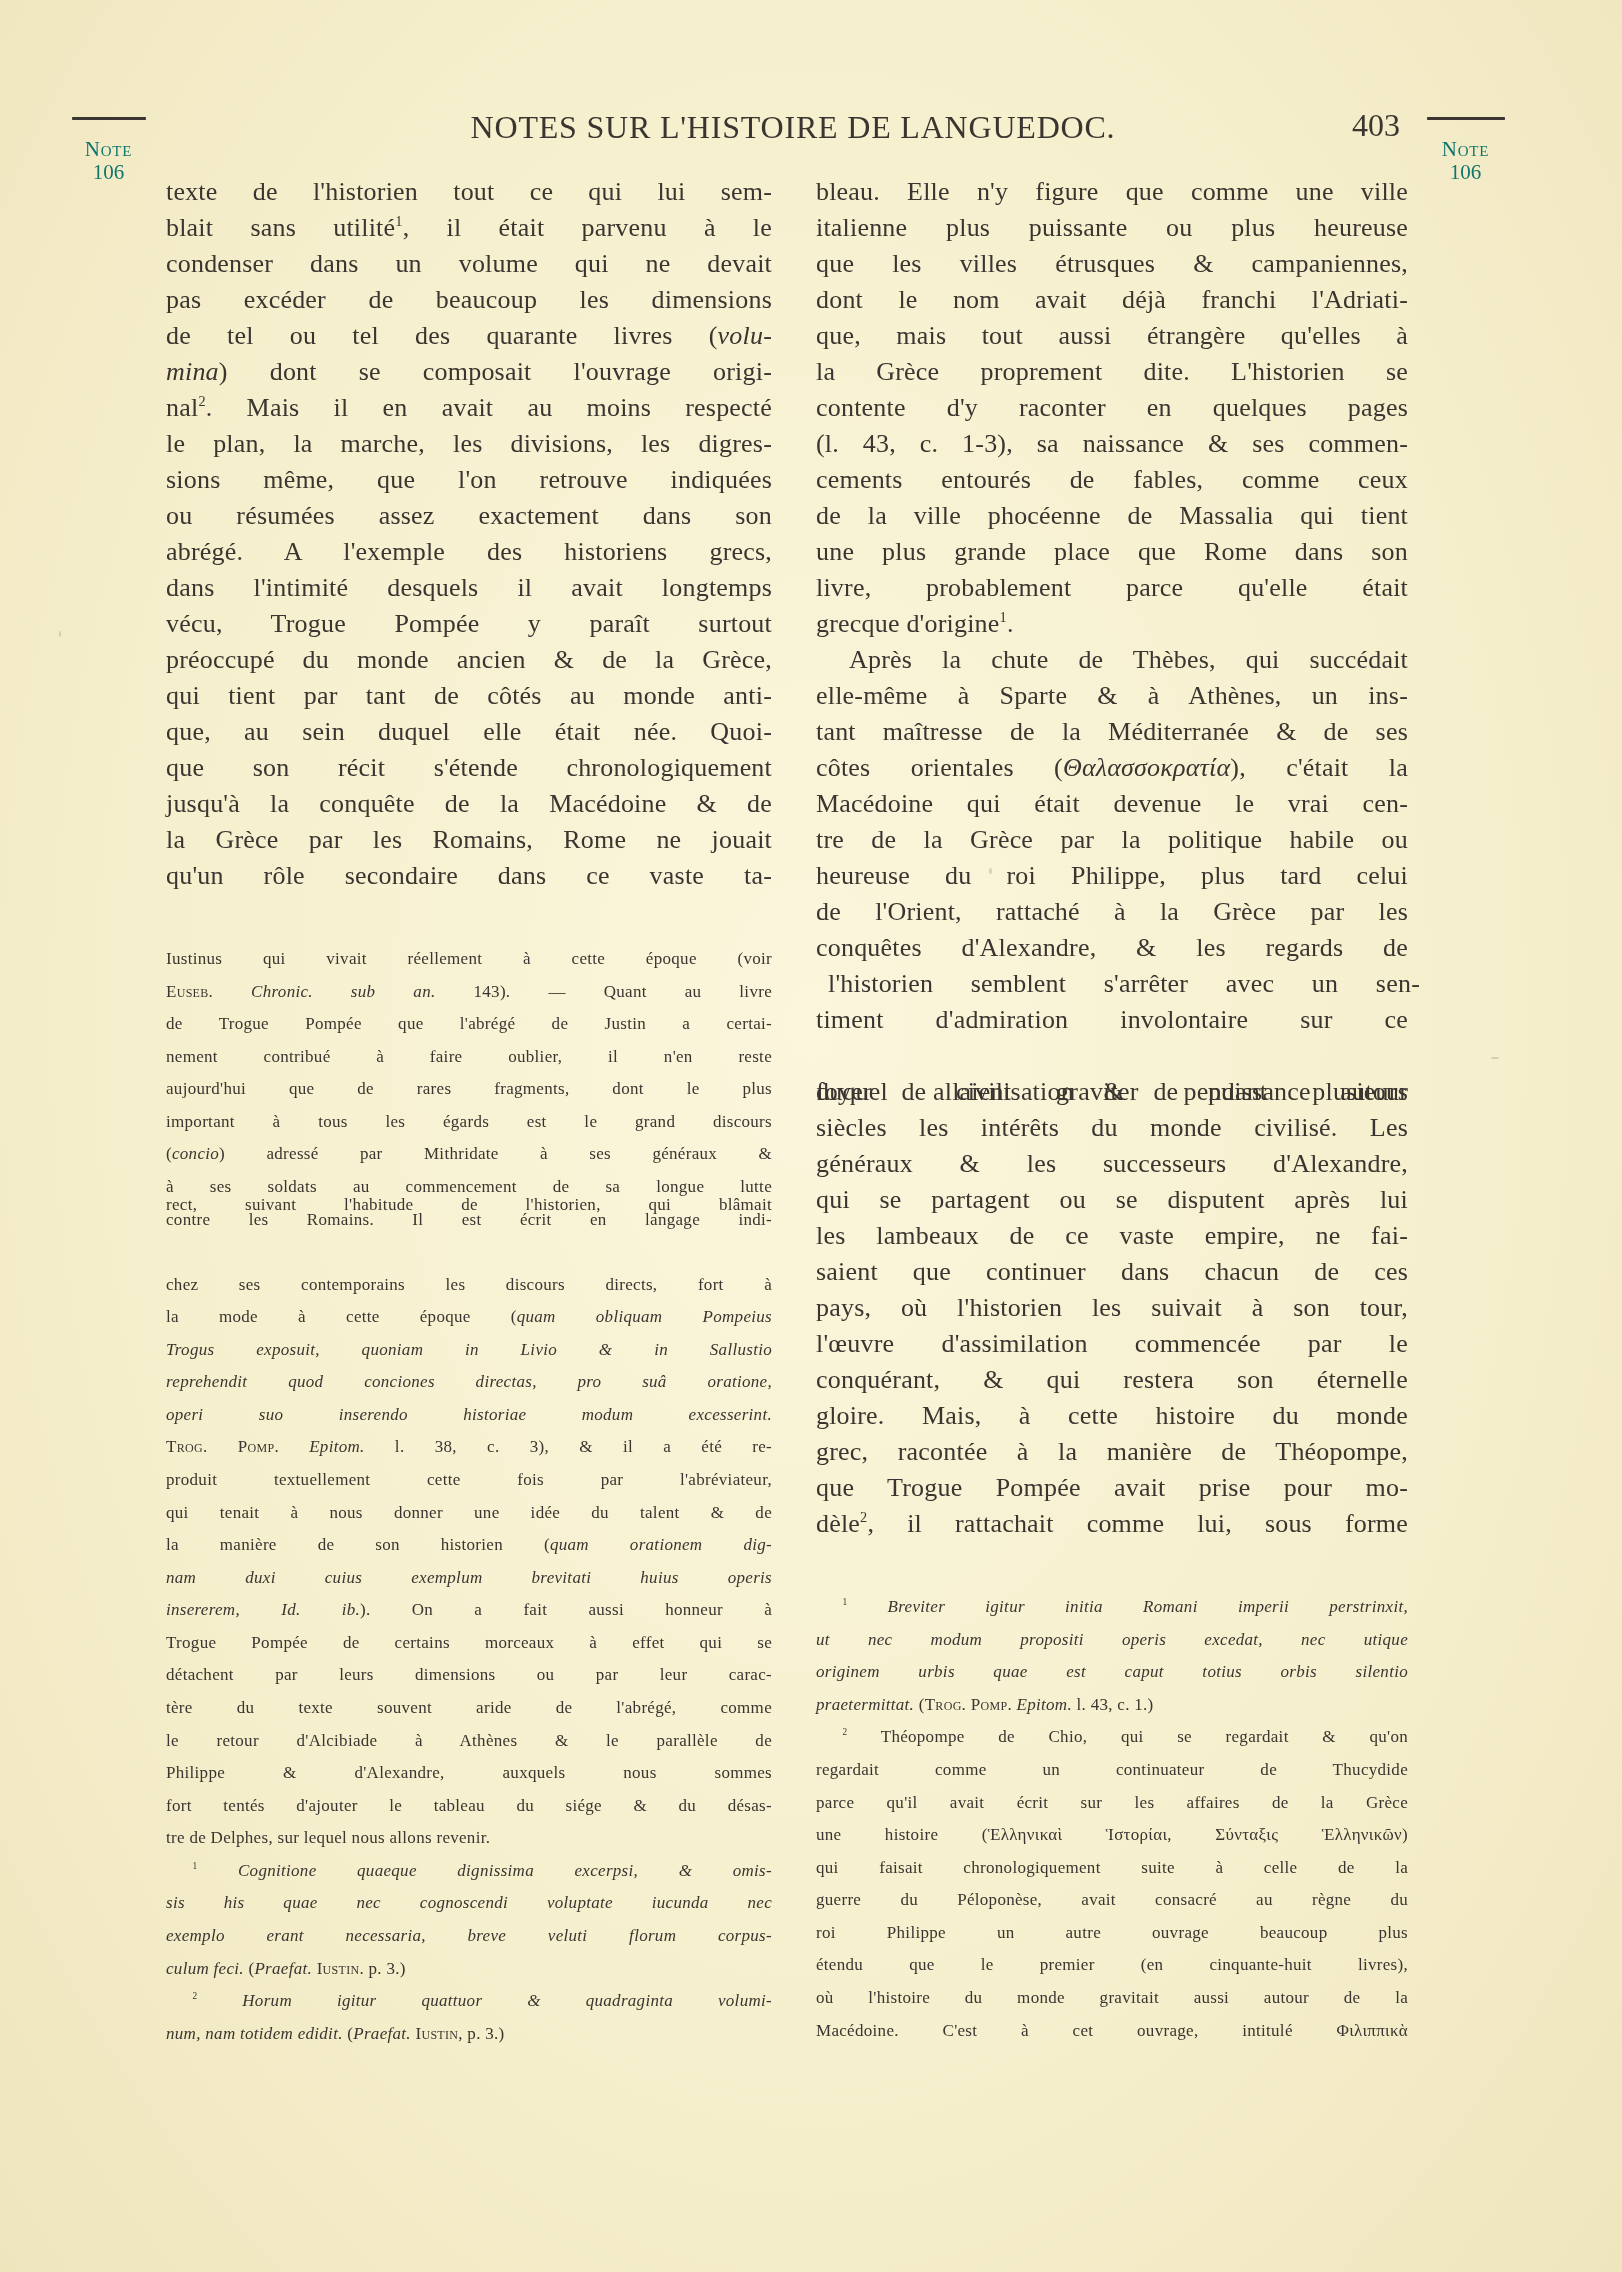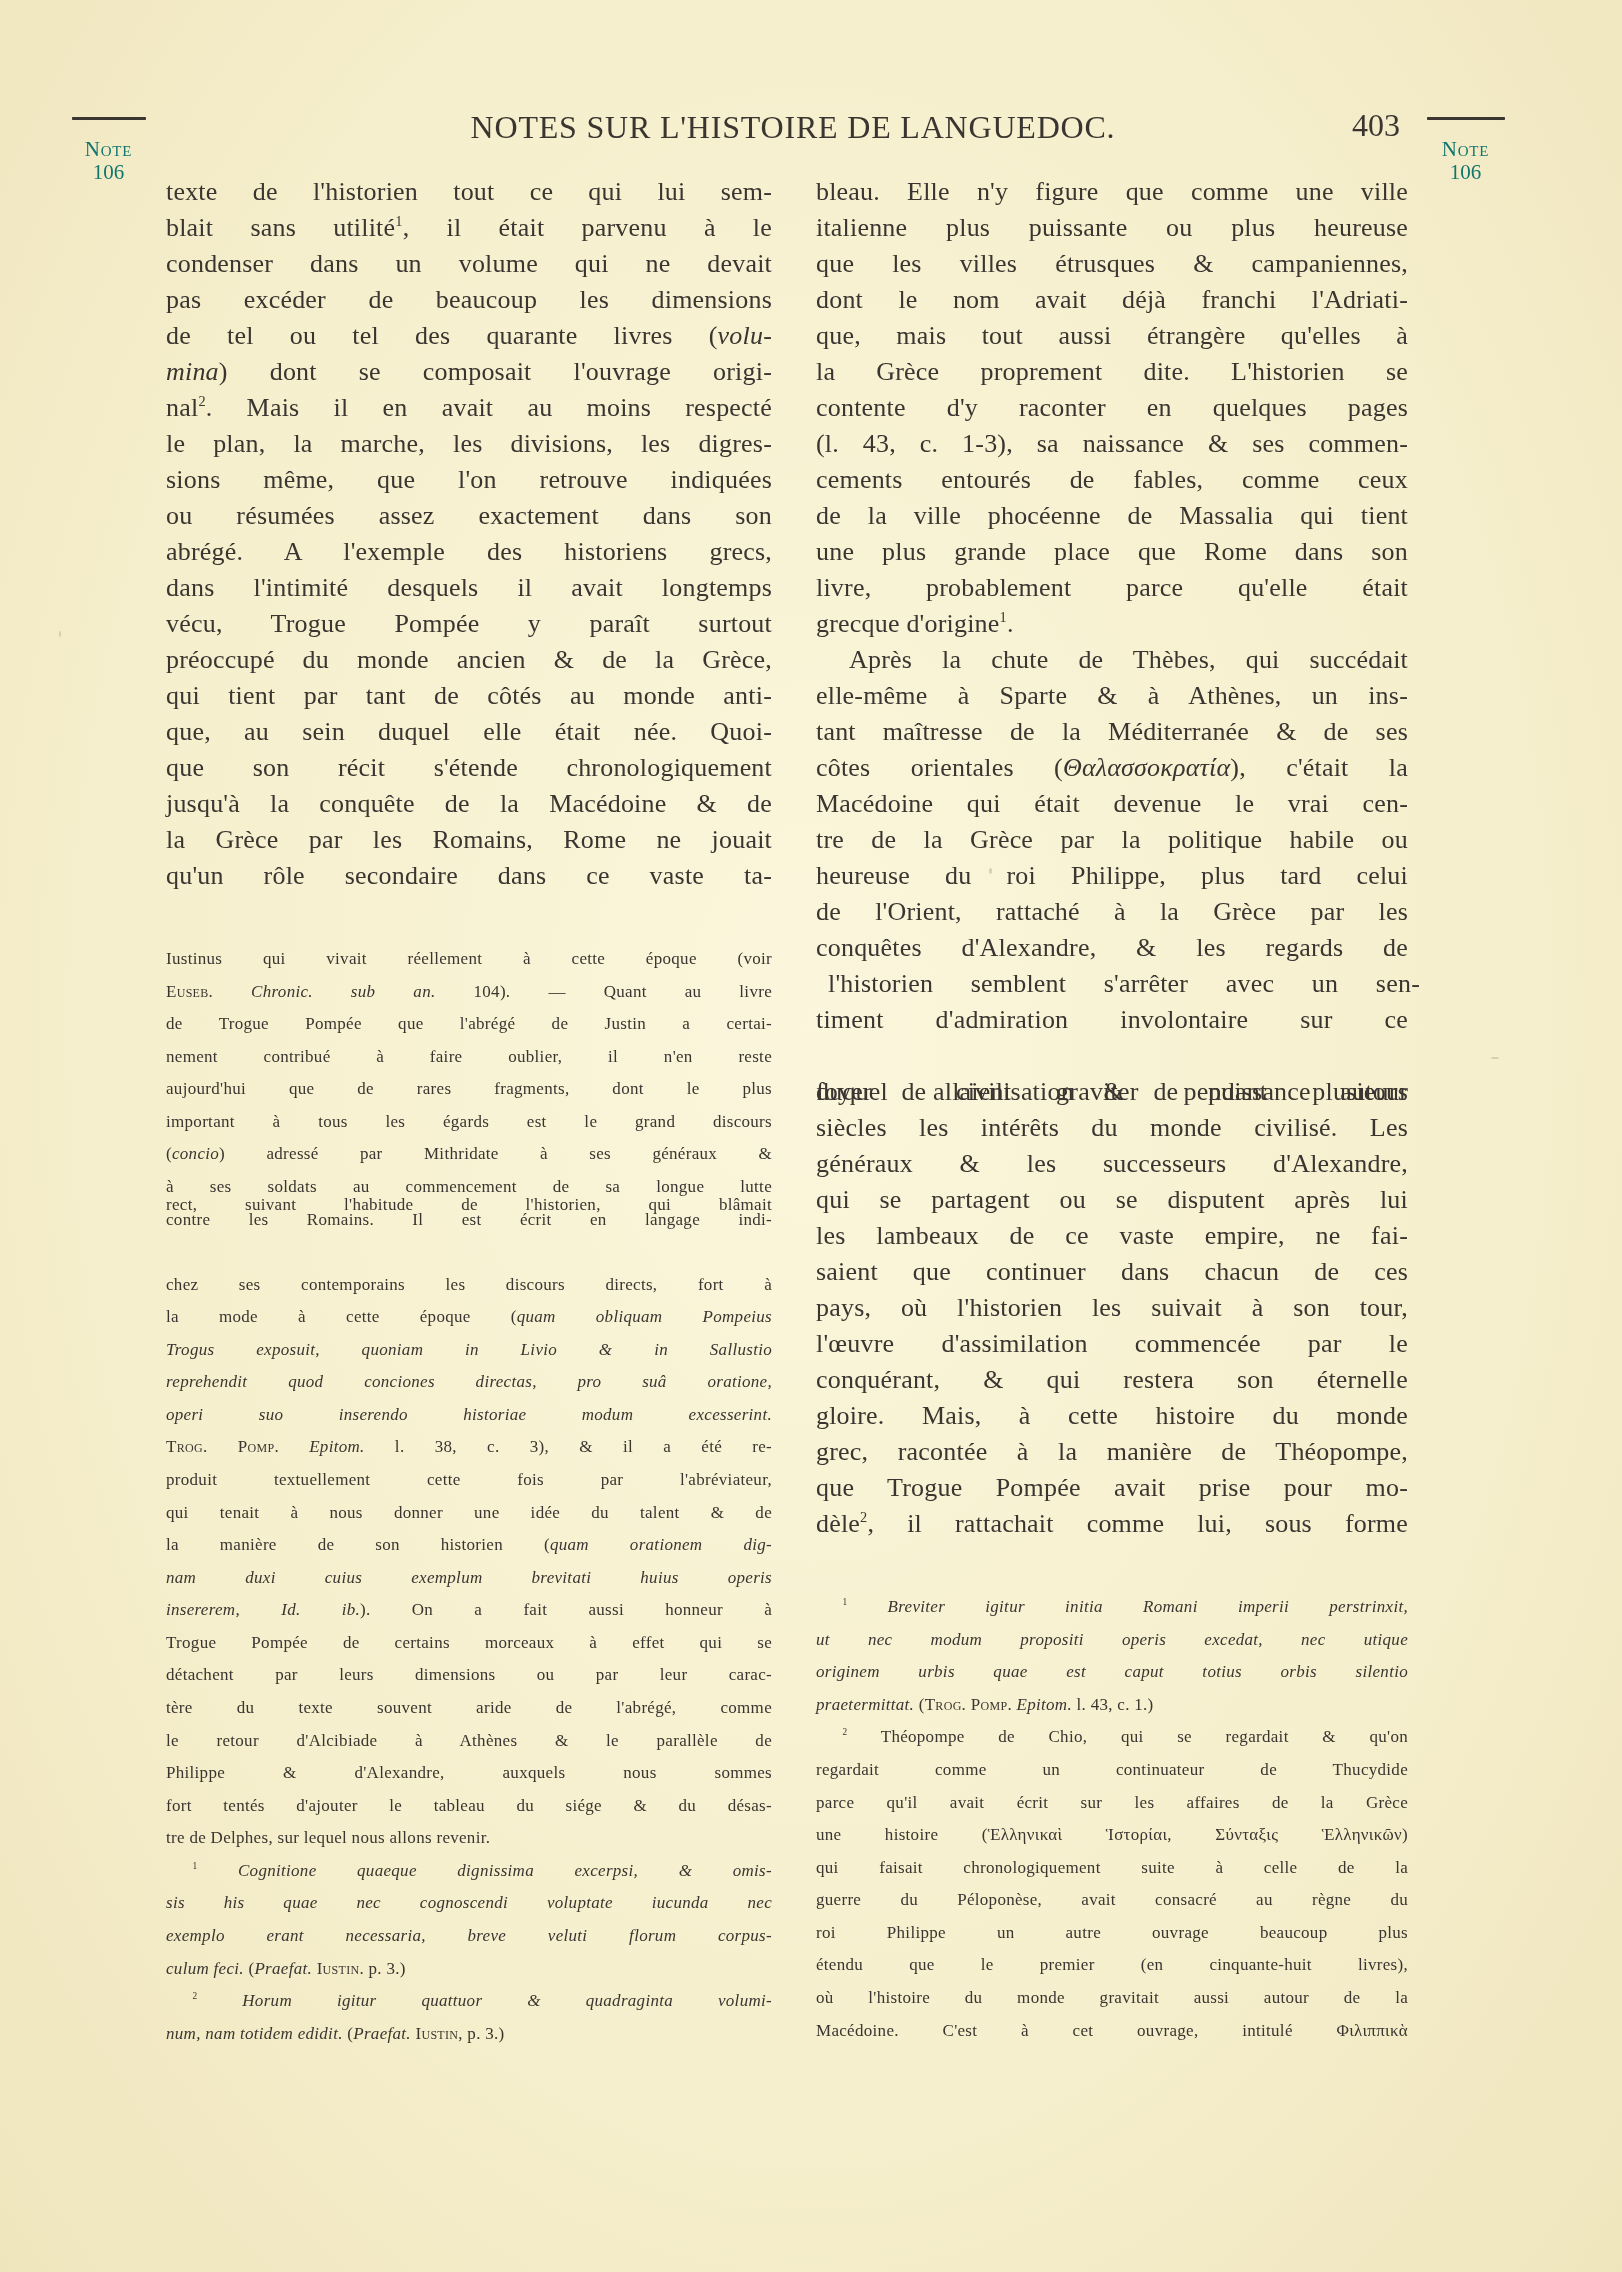--- a/index.html
+++ b/index.html
@@ -65,21 +65,21 @@
     <div class="line" style="top: 678px; width: 606px;"><span>qui tient par tant de côtés au monde anti-</span></div>
     <div class="line" style="top: 714px; width: 606px;"><span>que, au sein duquel elle était née. Quoi-</span></div>
     <div class="line" style="top: 750px; width: 606px;"><span>que son récit s'étende chronologiquement</span></div>
     <div class="line" style="top: 786px; width: 606px;"><span>jusqu'à la conquête de la Macédoine &amp; de</span></div>
     <div class="line" style="top: 822px; width: 606px;"><span>la Grèce par les Romains, Rome ne jouait</span></div>
     <div class="line" style="top: 858px; width: 606px;"><span>qu'un rôle secondaire dans ce vaste ta-</span></div>
   </div>
 
 <div class="col note-col" style="left:166px; top:0; width:606px;">
     <div class="line" style="top: 942px; width: 606px;"><span>Iustinus qui vivait réellement à cette époque (voir</span></div>
-    <div class="line" style="top: 975px; width: 606px;"><span class="sc">Euseb</span><span>. </span><span class="it">Chronic. sub an.</span><span> 104). — Quant au livre</span></div>
+    <div class="line" style="top: 975px; width: 606px;"><span class="sc">Euseb</span><span>. </span><span class="it">Chronic. sub an.</span><span> 143). — Quant au livre</span></div>
     <div class="line" style="top: 1007px; width: 606px;"><span>de Trogue Pompée que l'abrégé de Justin a certai-</span></div>
     <div class="line" style="top: 1040px; width: 606px;"><span>nement contribué à faire oublier, il n'en reste</span></div>
     <div class="line" style="top: 1072px; width: 606px;"><span>aujourd'hui que de rares fragments, dont le plus</span></div>
     <div class="line" style="top: 1105px; width: 606px;"><span>important à tous les égards est le grand discours</span></div>
     <div class="line" style="top: 1137px; width: 606px;"><span>(</span><span class="it">concio</span><span>) adressé par Mithridate à ses généraux &amp;</span></div>
     <div class="line" style="top: 1170px; width: 606px;"><span>à ses soldats au commencement de sa longue lutte</span></div>
     <div class="line" style="top: 1203px; width: 606px;"><span>contre les Romains. Il est écrit en langage indi-</span></div>
     <div class="line" style="top: 1188px; width: 606px;"><span>rect, suivant l'habitude de l'historien, qui blâmait</span></div>
     <div class="line" style="top: 1268px; width: 606px;"><span>chez ses contemporains les discours directs, fort à</span></div>
     <div class="line" style="top: 1300px; width: 606px;"><span>la mode à cette époque (</span><span class="it">quam obliquam Pompeius</span></div>

